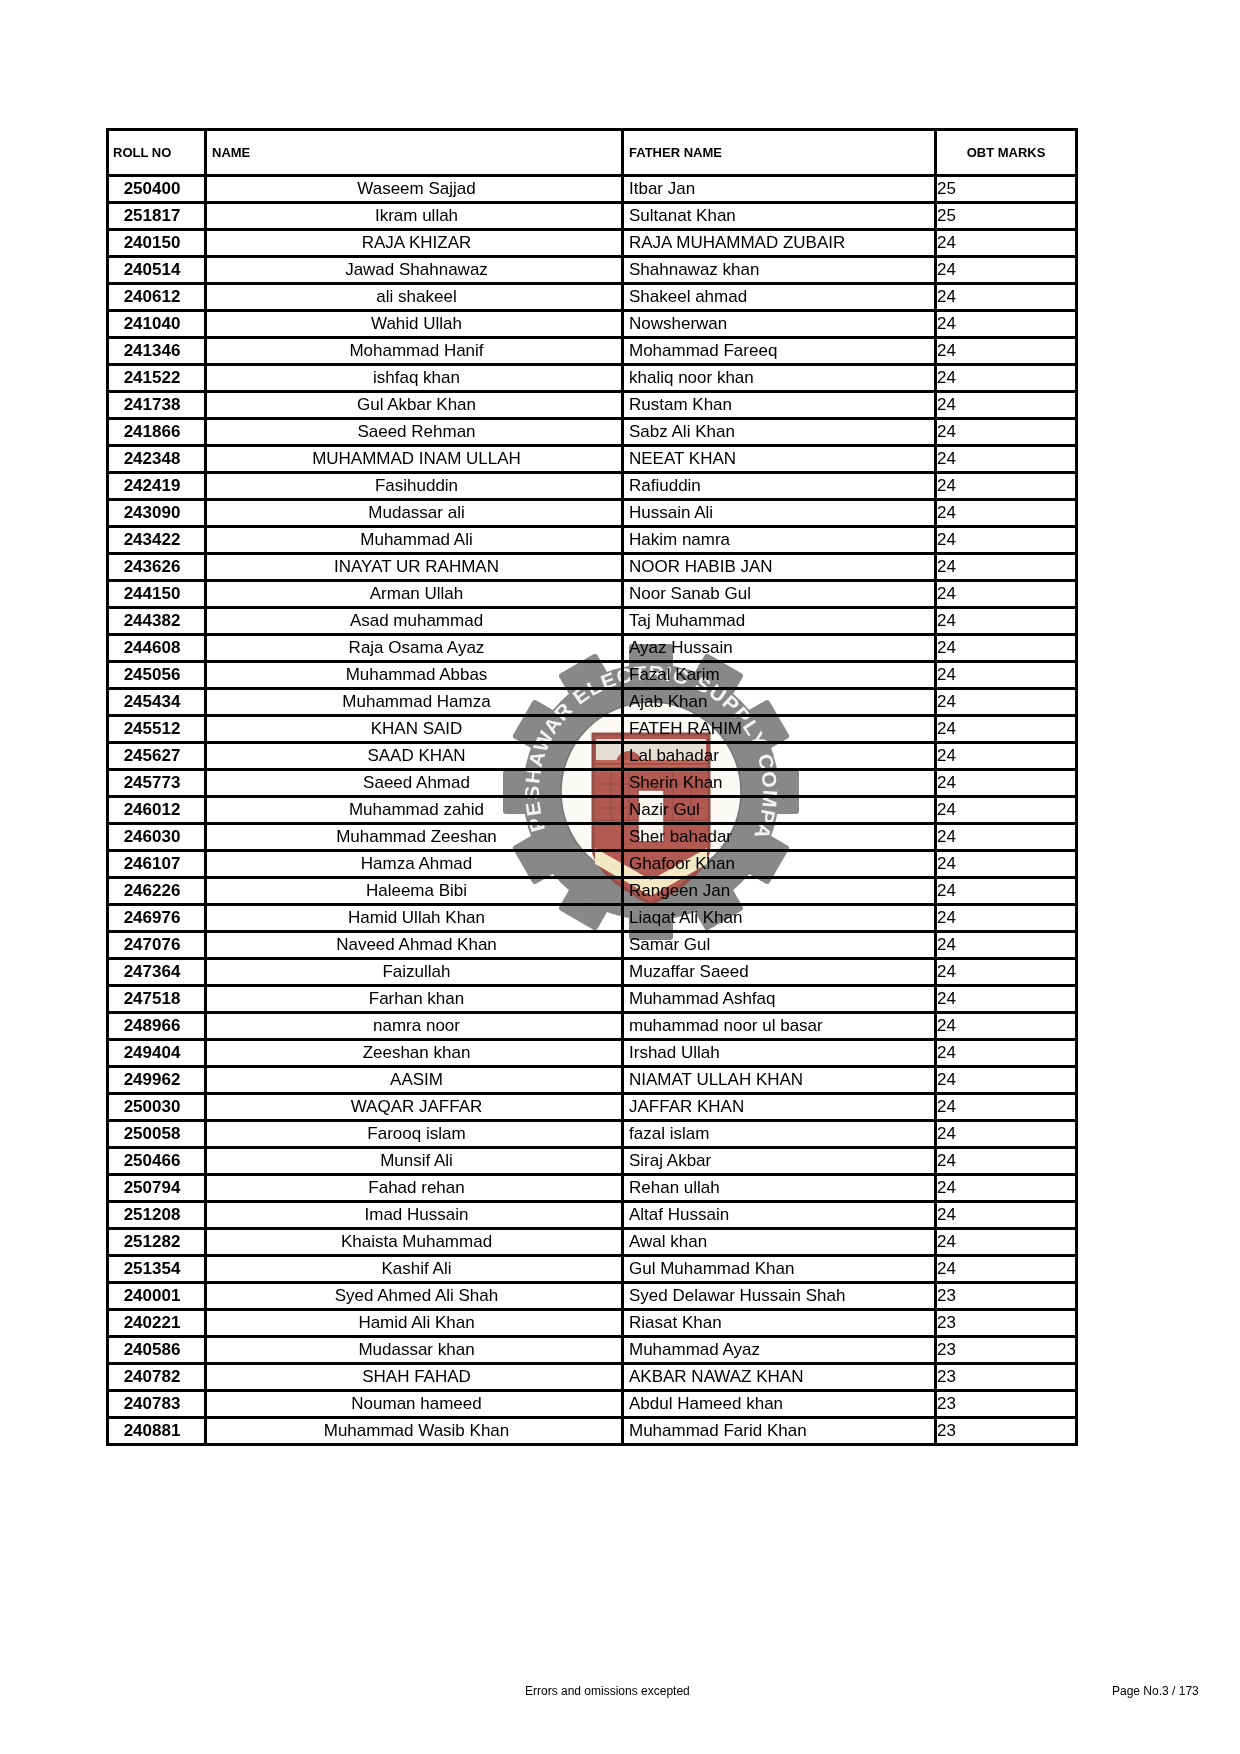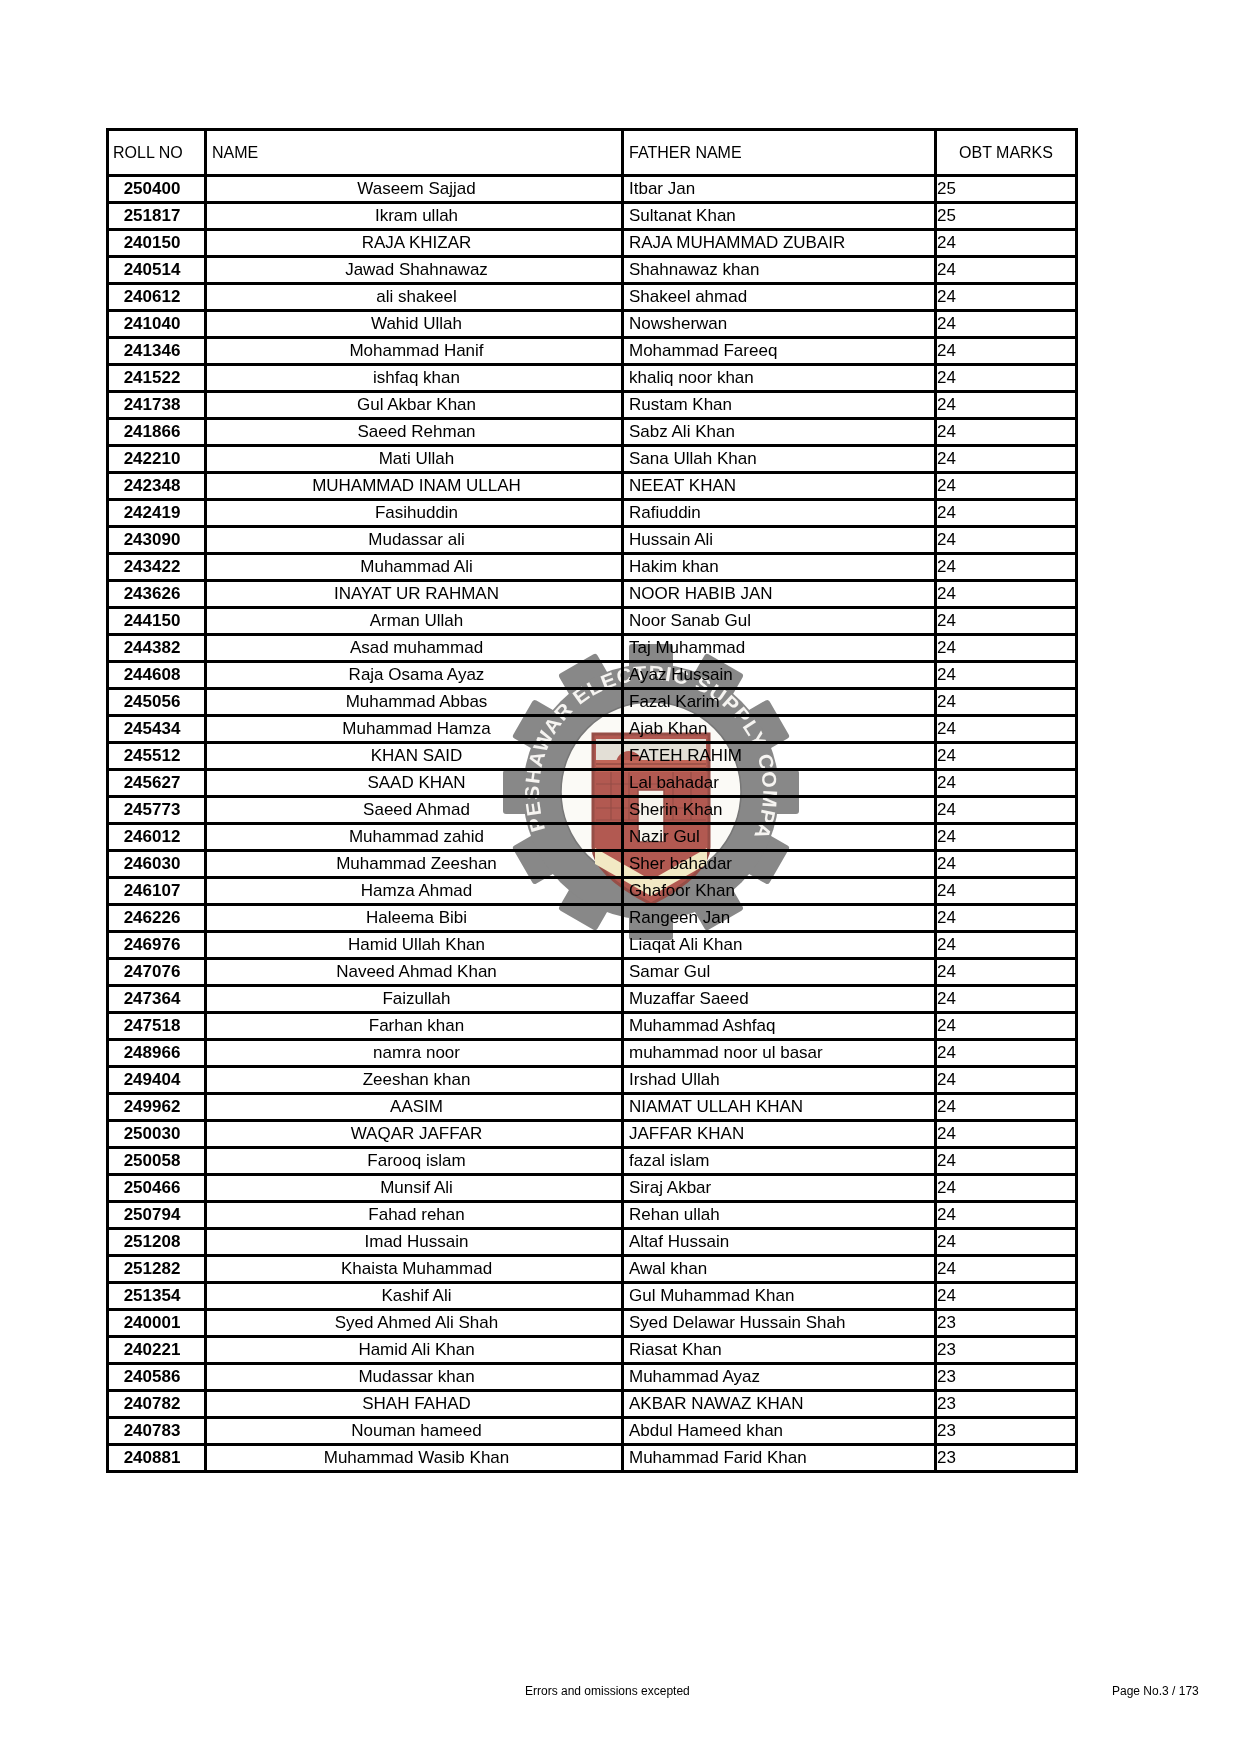--- a/index.html
+++ b/index.html
@@ -33,22 +33,22 @@
   }
   .marks-table th, .marks-table td {
     border:3px solid #000;
     overflow:hidden;
     white-space:nowrap;
     vertical-align:middle;
     background:transparent;
   }
   .marks-table thead th {
     height:43px;
-    font-size:16px;
-    font-weight:normal;
+    font-size:13px;
+    font-weight:bold;
     text-align:left;
     padding:0 0 0 5px;
   }
   .marks-table thead th.h-roll { padding-left:4px; }
   .marks-table thead th.h-marks { text-align:center; padding:0; }
   .marks-table td {
     height:24px;
     font-size:17px;
     line-height:24px;
     padding:0;
@@ -203,47 +203,41 @@
           <td class="father">Rustam Khan</td>
           <td class="marks">24</td>
         </tr>
         <tr>
           <td class="roll">241866</td>
           <td class="name">Saeed Rehman</td>
           <td class="father">Sabz Ali Khan</td>
           <td class="marks">24</td>
         </tr>
         <tr>
-          <td class="roll">242210</td>
-          <td class="name">Mati Ullah</td>
-          <td class="father">Sana Ullah Khan</td>
-          <td class="marks">24</td>
-        </tr>
-        <tr>
           <td class="roll">242348</td>
           <td class="name">MUHAMMAD INAM ULLAH</td>
           <td class="father">NEEAT KHAN</td>
           <td class="marks">24</td>
         </tr>
         <tr>
           <td class="roll">242419</td>
           <td class="name">Fasihuddin</td>
           <td class="father">Rafiuddin</td>
           <td class="marks">24</td>
         </tr>
         <tr>
           <td class="roll">243090</td>
           <td class="name">Mudassar ali</td>
           <td class="father">Hussain Ali</td>
           <td class="marks">24</td>
         </tr>
         <tr>
           <td class="roll">243422</td>
           <td class="name">Muhammad Ali</td>
-          <td class="father">Hakim khan</td>
+          <td class="father">Hakim namra</td>
           <td class="marks">24</td>
         </tr>
         <tr>
           <td class="roll">243626</td>
           <td class="name">INAYAT UR RAHMAN</td>
           <td class="father">NOOR HABIB JAN</td>
           <td class="marks">24</td>
         </tr>
         <tr>
           <td class="roll">244150</td>

